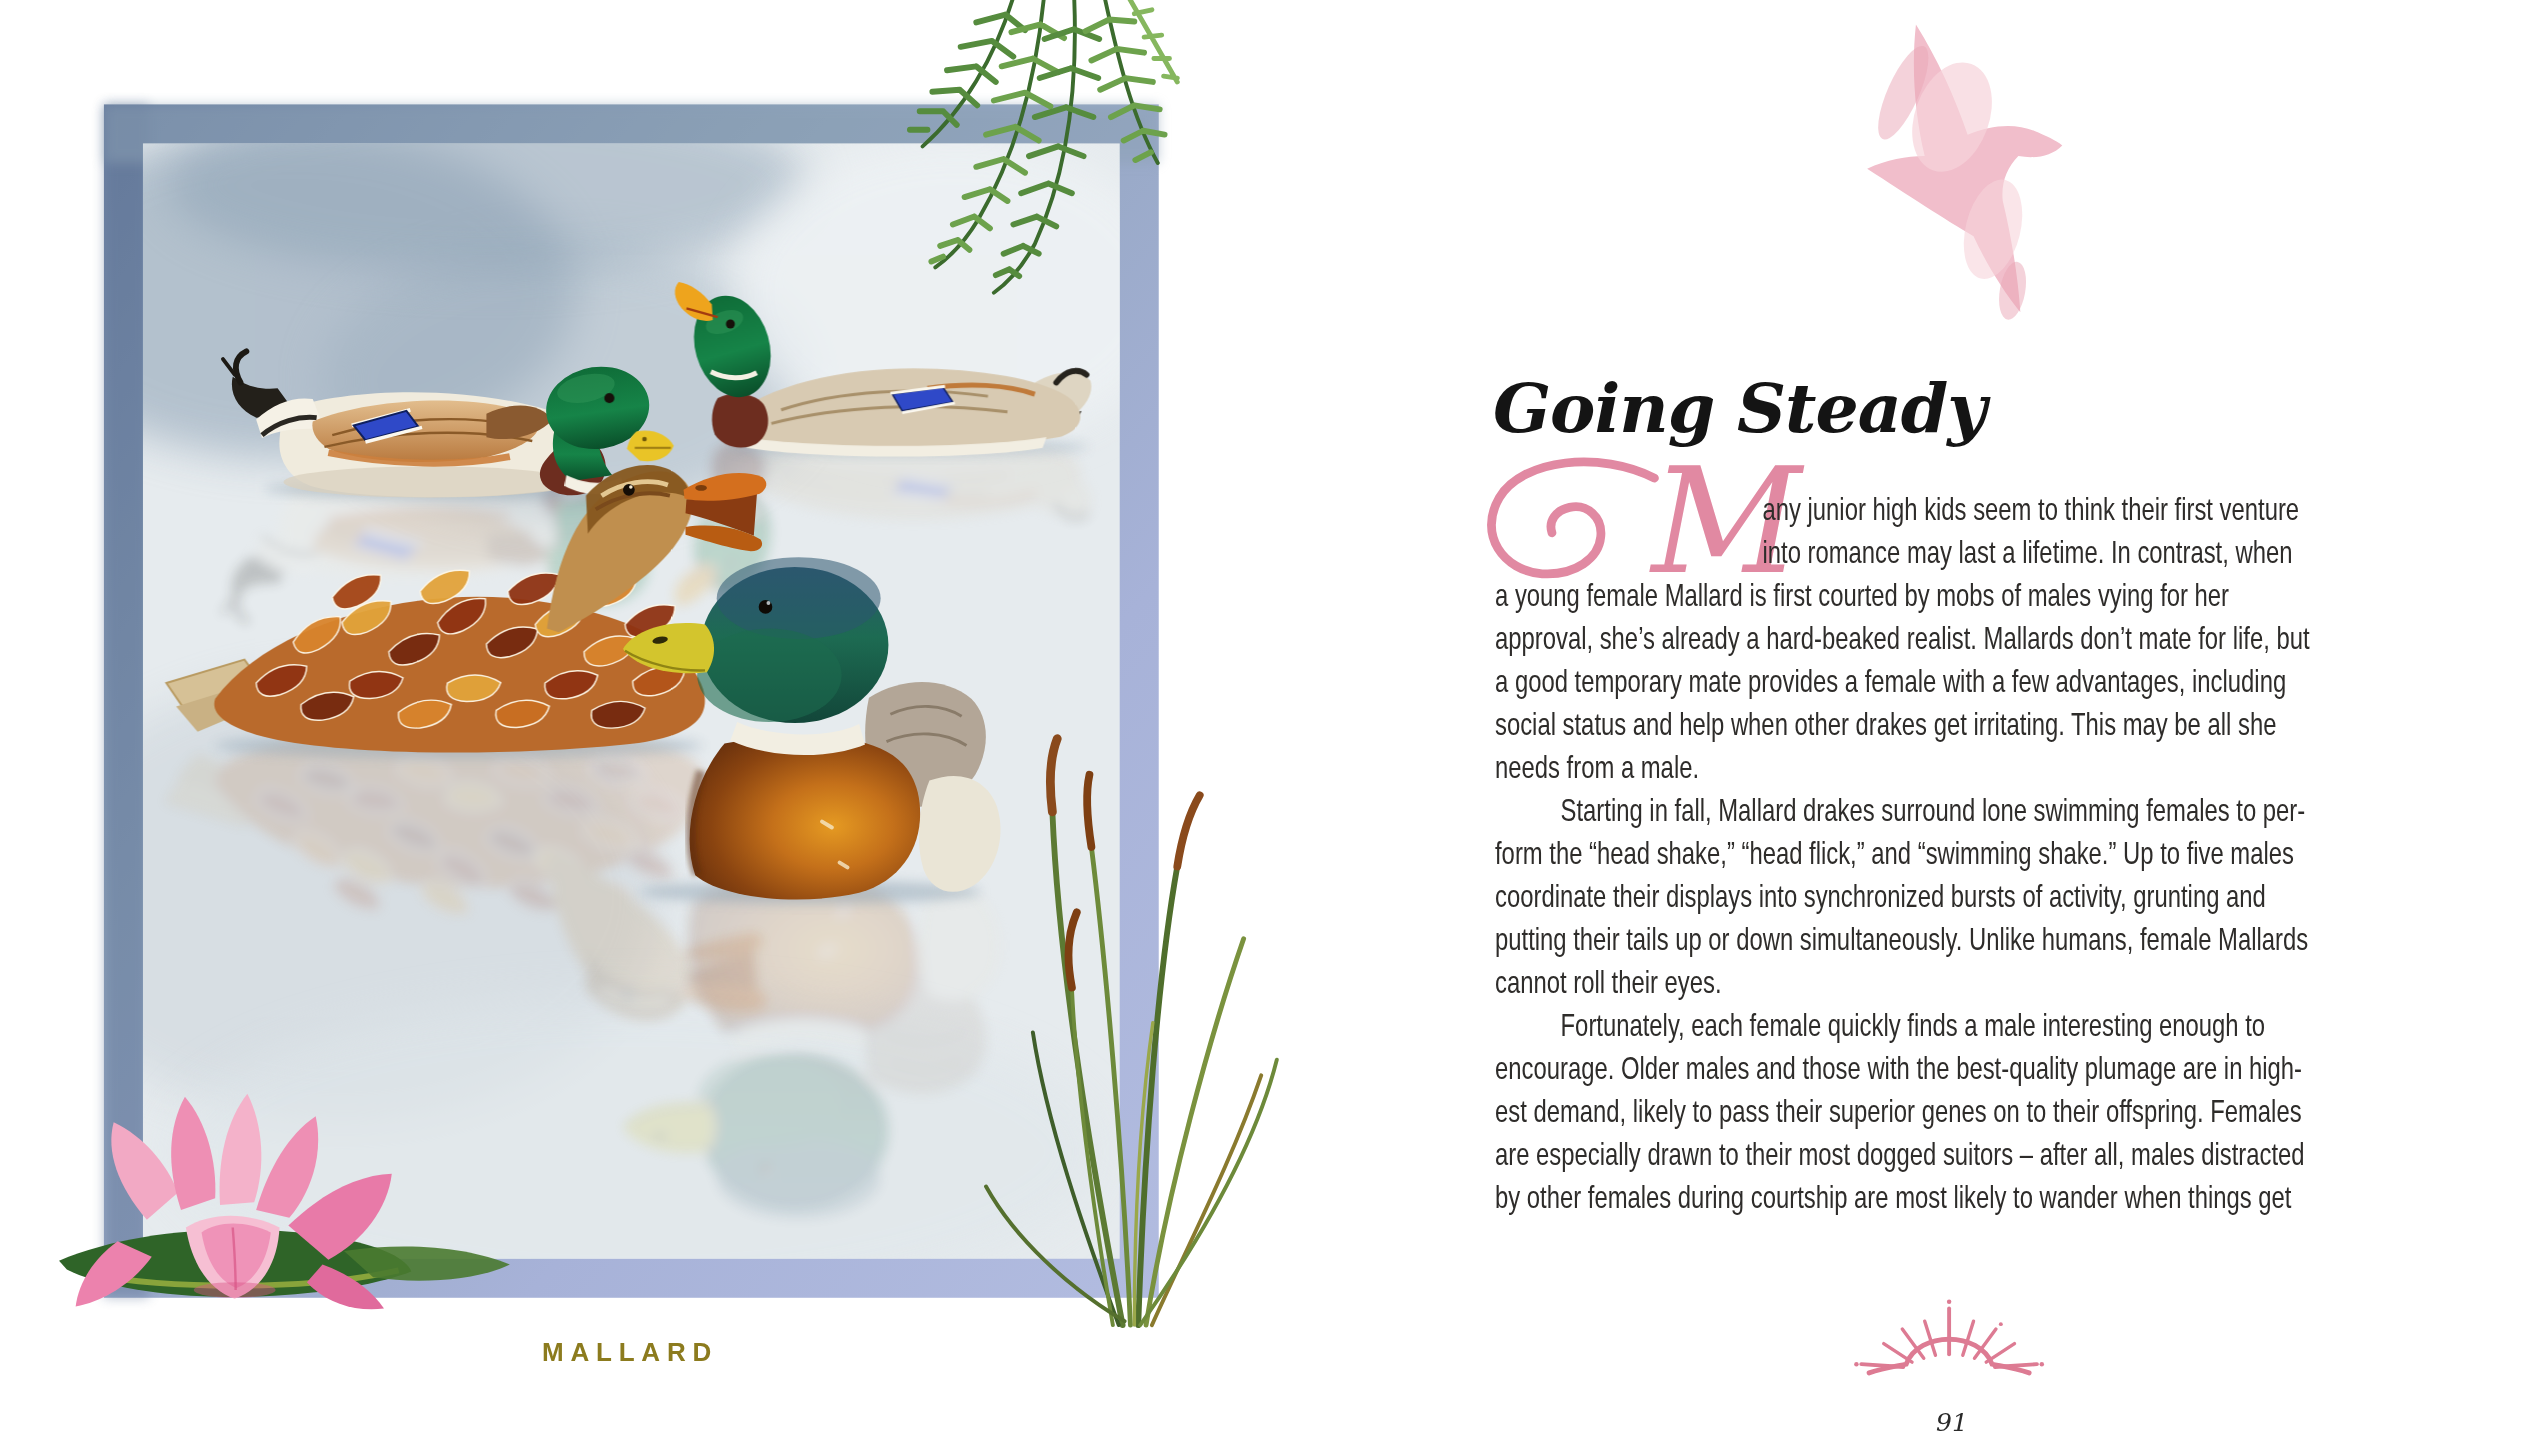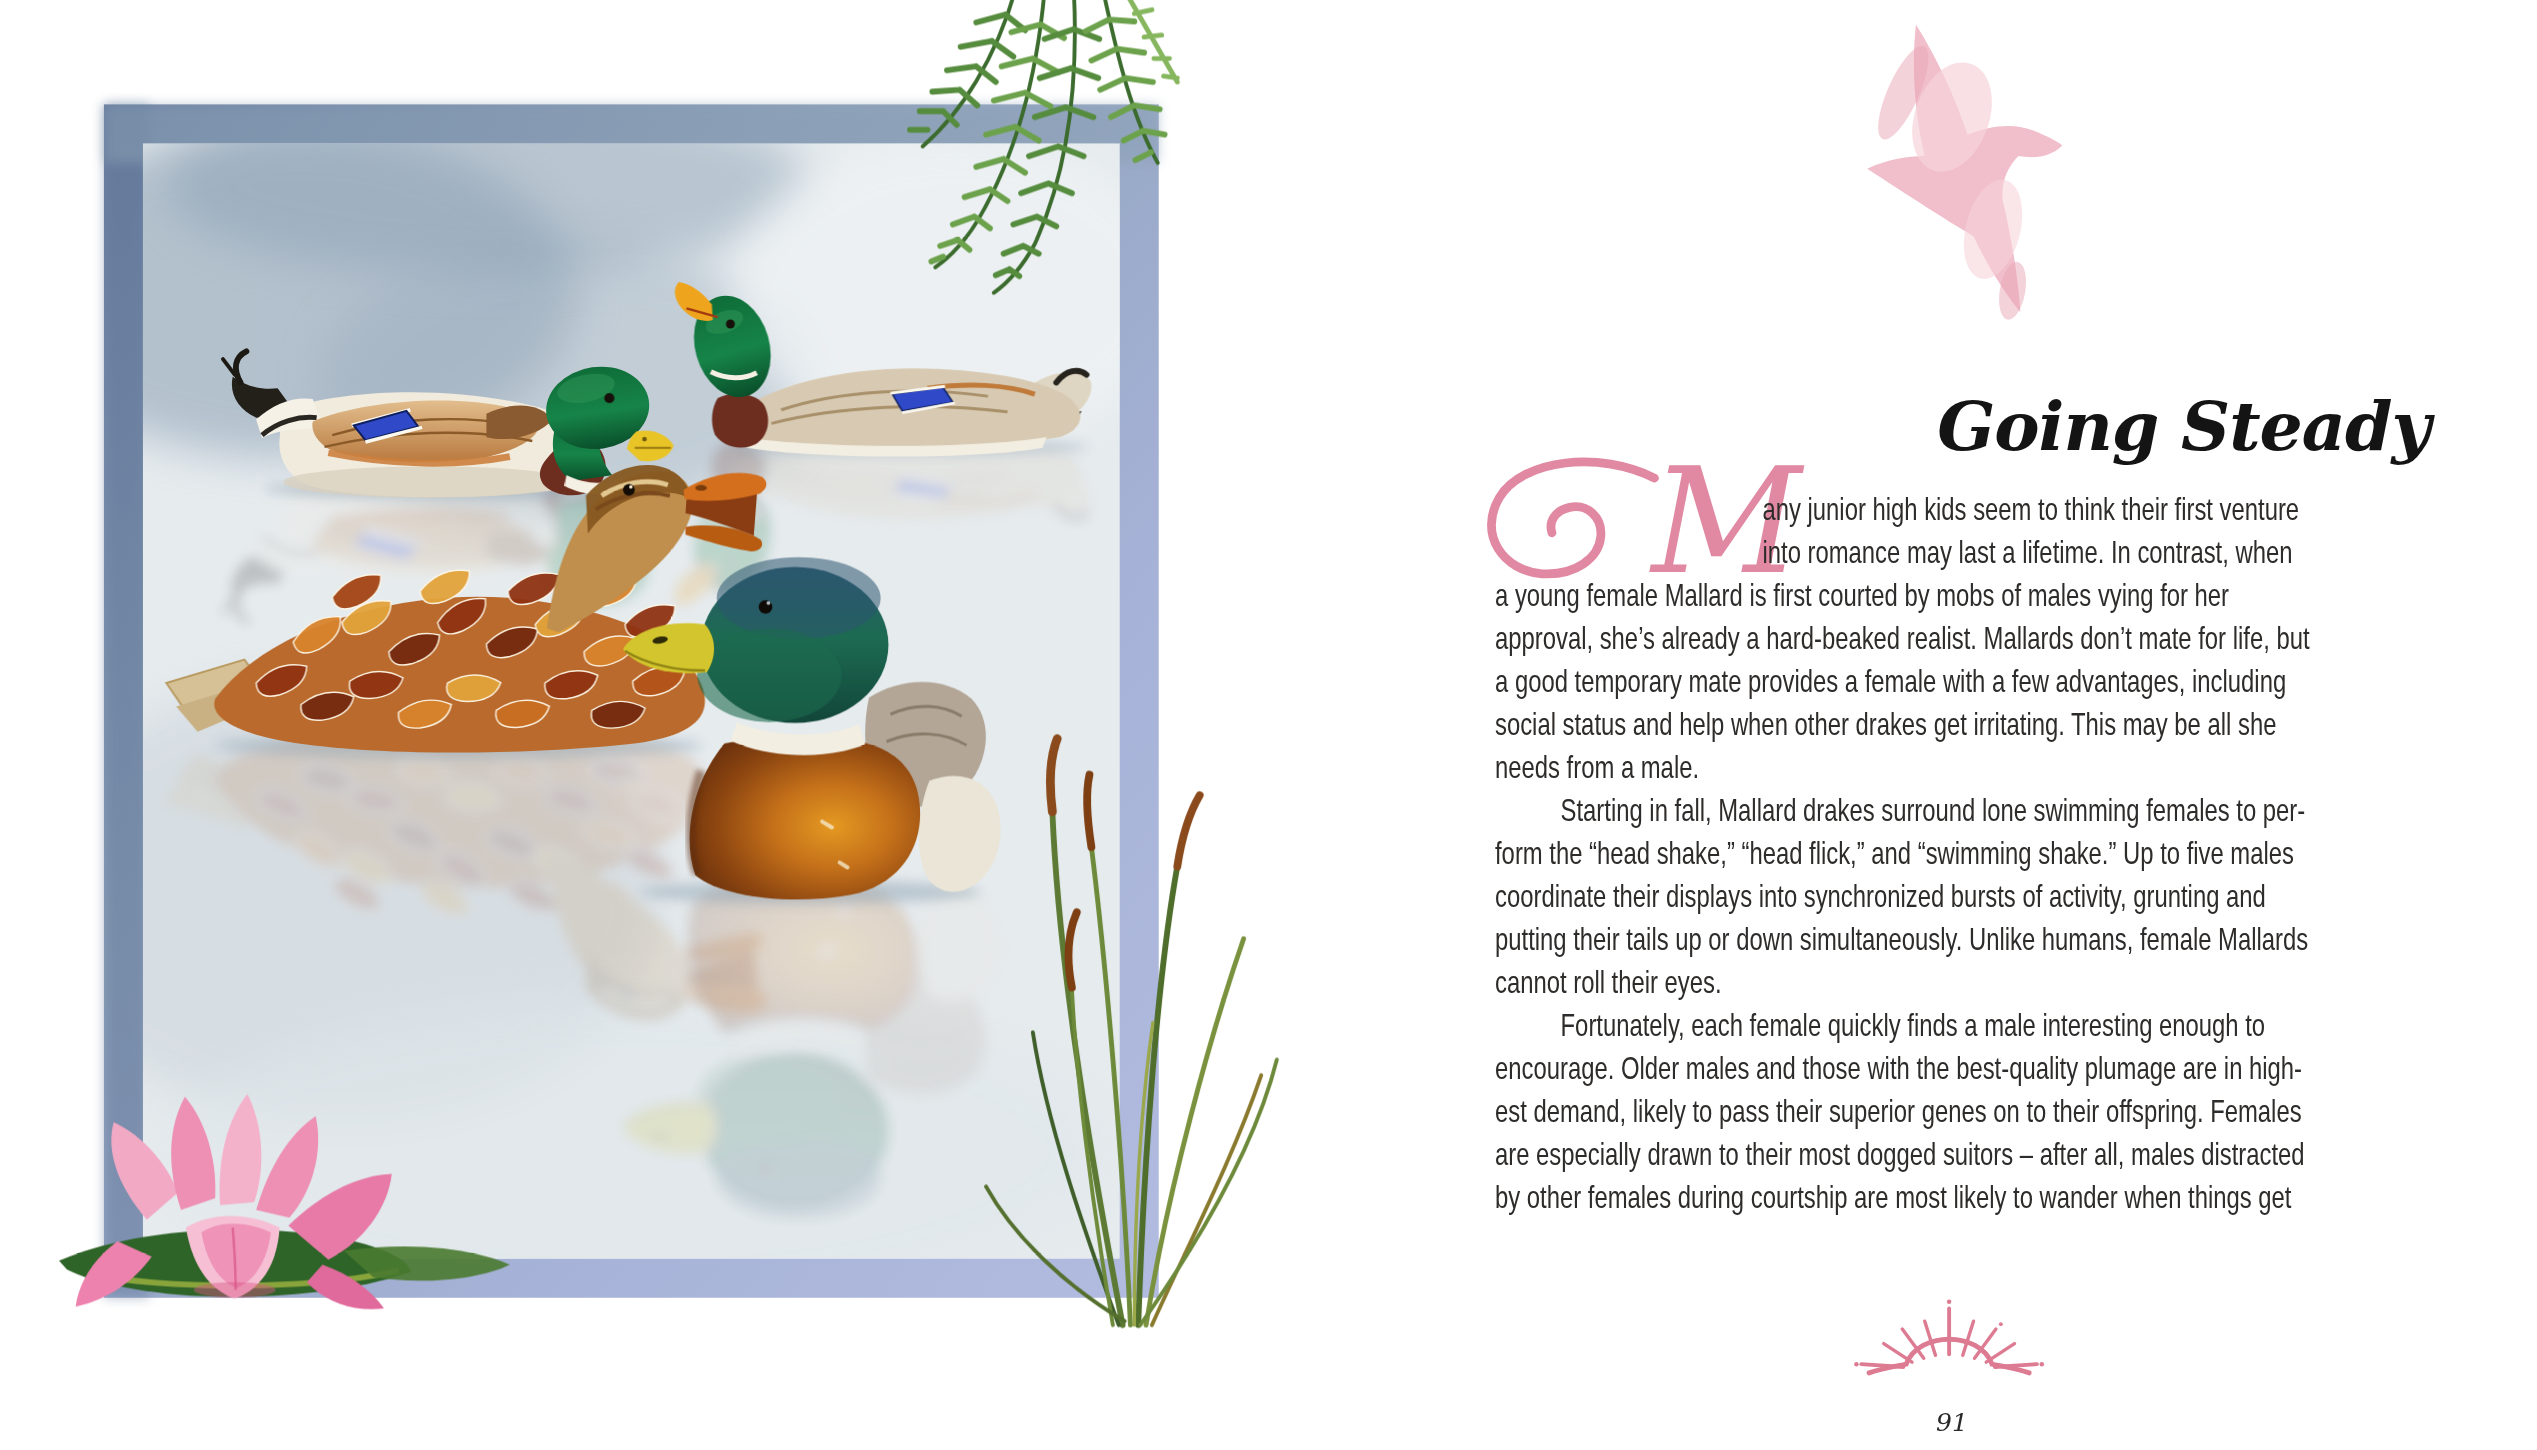--- a/index.html
+++ b/index.html
@@ -2,21 +2,21 @@
 <html><head>
 <meta charset="utf-8">
 <style>
   html,body{margin:0;padding:0;background:#ffffff;}
   .spread{position:relative;width:2538px;height:1450px;background:#ffffff;overflow:hidden;
           font-family:"Liberation Sans",sans-serif;}
   svg{position:absolute;left:0;top:0;}
   .caption{position:absolute;left:142px;top:1337px;width:976px;text-align:center;
            font-family:"Liberation Sans",sans-serif;font-weight:bold;font-size:26px;
            letter-spacing:6.8px;color:#8c7b1e;}
-  .title{position:absolute;left:1493px;top:340px;width:937px;text-align:right;
+  .title{position:absolute;left:1493px;top:322px;width:937px;text-align:left;
          font-family:"DejaVu Serif","Liberation Serif",serif;font-style:italic;
          font-size:68px;color:#141414;letter-spacing:-1px;}
   .bodytext{position:absolute;left:1495px;top:488px;width:1269px;
             transform:scaleX(0.745);transform-origin:left top;
             font-size:32px;line-height:43px;color:#2e2c2a;}
   .bodytext .line{white-space:nowrap;}
   .bodytext .dropline{margin-left:359px;}
   .bodytext .indent{margin-left:88px;}
   .pagenum{position:absolute;left:1874px;top:1368px;width:156px;text-align:center;
            font-family:"DejaVu Serif","Liberation Serif",serif;font-style:italic;
@@ -270,20 +270,21 @@
     <circle cx="2092" cy="1398" r="2.3" fill="#dd7b93" stroke="none"></circle>
     <circle cx="2050" cy="1357" r="2" fill="#dd7b93" stroke="none"></circle>
   </g>
 
   <g>
     <path d="M1695,490 C1640,462 1560,470 1536,510 C1514,548 1540,585 1580,588 C1614,590 1638,572 1640,550 C1642,530 1626,516 1608,520 C1594,523 1586,534 1590,546" stroke="#e189a2" stroke-width="9" fill="none" stroke-linecap="round"></path>
     <text x="1692" y="586" font-family="DejaVu Serif, Liberation Serif, serif" font-style="italic" font-size="150" fill="#e189a2">M</text>
   </g>
 </svg>
 
+<div class="caption">MALLARD</div>
 
 <h1 class="title">Going Steady</h1>
 
 <div class="bodytext">
   <div class="line dropline">any junior high kids seem to think their first venture</div>
   <div class="line dropline">into romance may last a lifetime. In contrast, when</div>
   <div class="line">a young female Mallard is first courted by mobs of males vying for her</div>
   <div class="line">approval, she’s already a hard-beaked realist. Mallards don’t mate for life, but</div>
   <div class="line">a good temporary mate provides a female with a few advantages, including</div>
   <div class="line">social status and help when other drakes get irritating. This may be all she</div>

